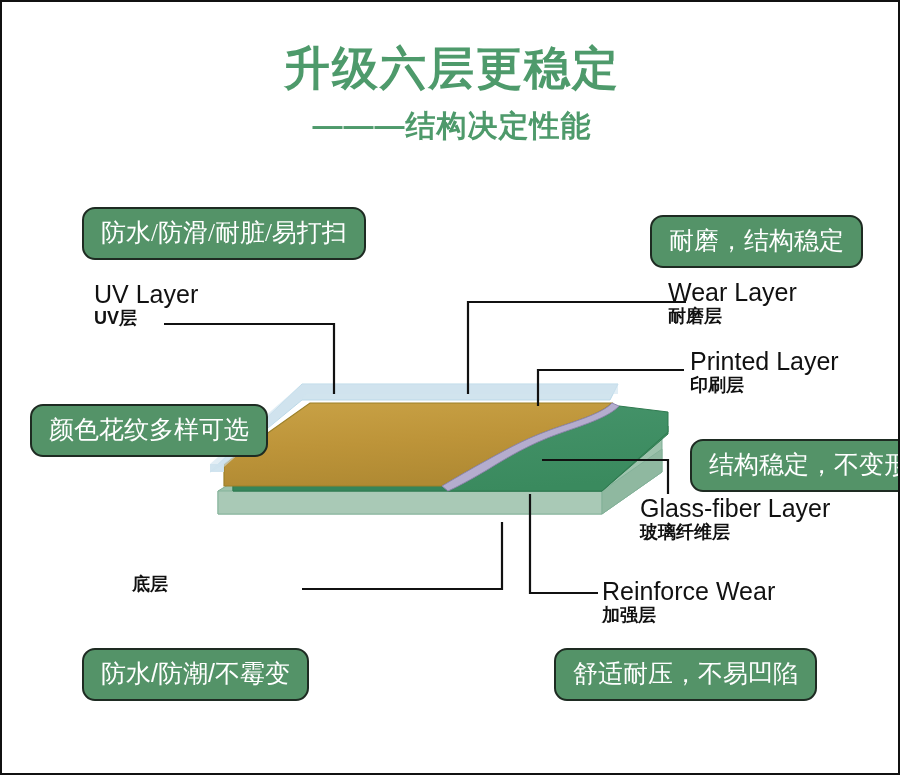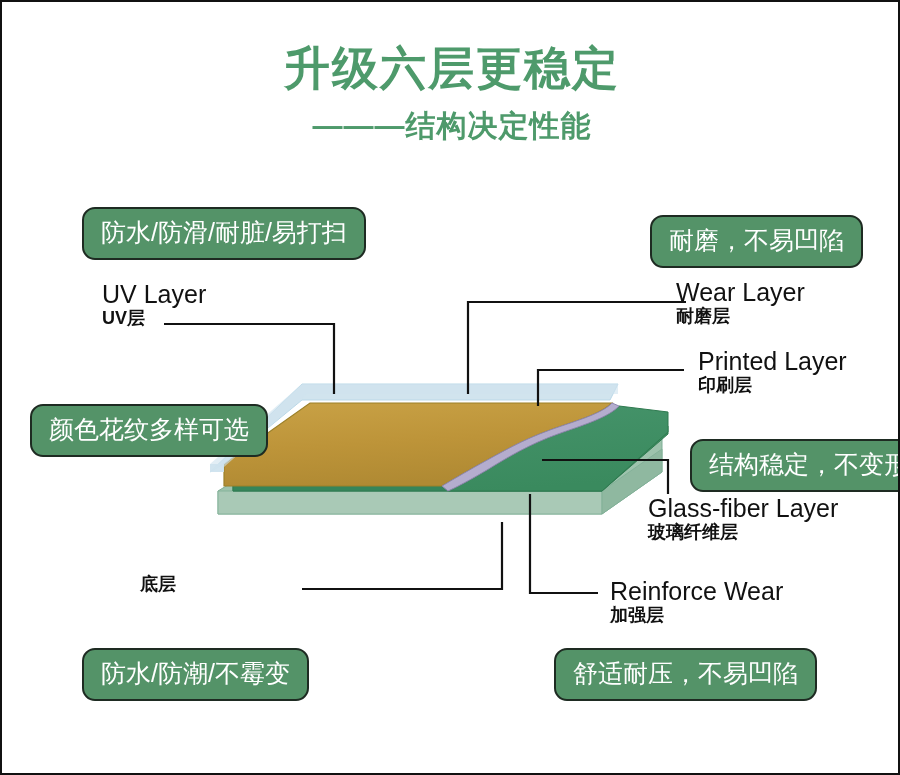--- a/index.html
+++ b/index.html
@@ -58,21 +58,20 @@
     white-space: nowrap;
     box-sizing: border-box;
   }
 
   
   .callout {
     position: absolute;
     color: #111111;
     line-height: 1.12;
     white-space: nowrap;
-    margin-left: 8px;
   }
   .callout .en {
     display: block;
     font-size: 25px;
   }
   .callout .cn {
     display: block;
     font-size: 18px;
     font-weight: bold;
   }
@@ -177,23 +176,23 @@
       <path d="M 536,404 L 536,368 L 682,368"></path>
 
       <path d="M 540,458 L 666,458 L 666,492"></path>
 
       <path d="M 300,587 L 500,587 L 500,520"></path>
 
       <path d="M 596,591 L 528,591 L 528,492"></path>
     </g>
   </svg>
 
-  <div class="badge" style="left:80px;  top:205px;">防水/防滑/耐脏/易打扫</div>
-
-  <div class="badge" style="left:648px; top:213px;">耐磨，不易凹陷</div>
+  <div class="badge" style="left:80px;  top:205px;font-family:Liberation Serif, serif;">防水/防滑/耐脏/易打扫</div>
+
+  <div class="badge" style="left:648px; top:213px;">耐磨，结构稳定</div>
 
   <div class="badge" style="left:28px;  top:402px;">颜色花纹多样可选</div>
 
   <div class="badge" style="left:688px; top:437px;">结构稳定，不变形</div>
 
   <div class="badge" style="left:80px;  top:646px;">防水/防潮/不霉变</div>
 
   <div class="badge" style="left:552px; top:646px;">舒适耐压，不易凹陷</div>
 
   <div class="callout" style="left:92px; top:278px;">

